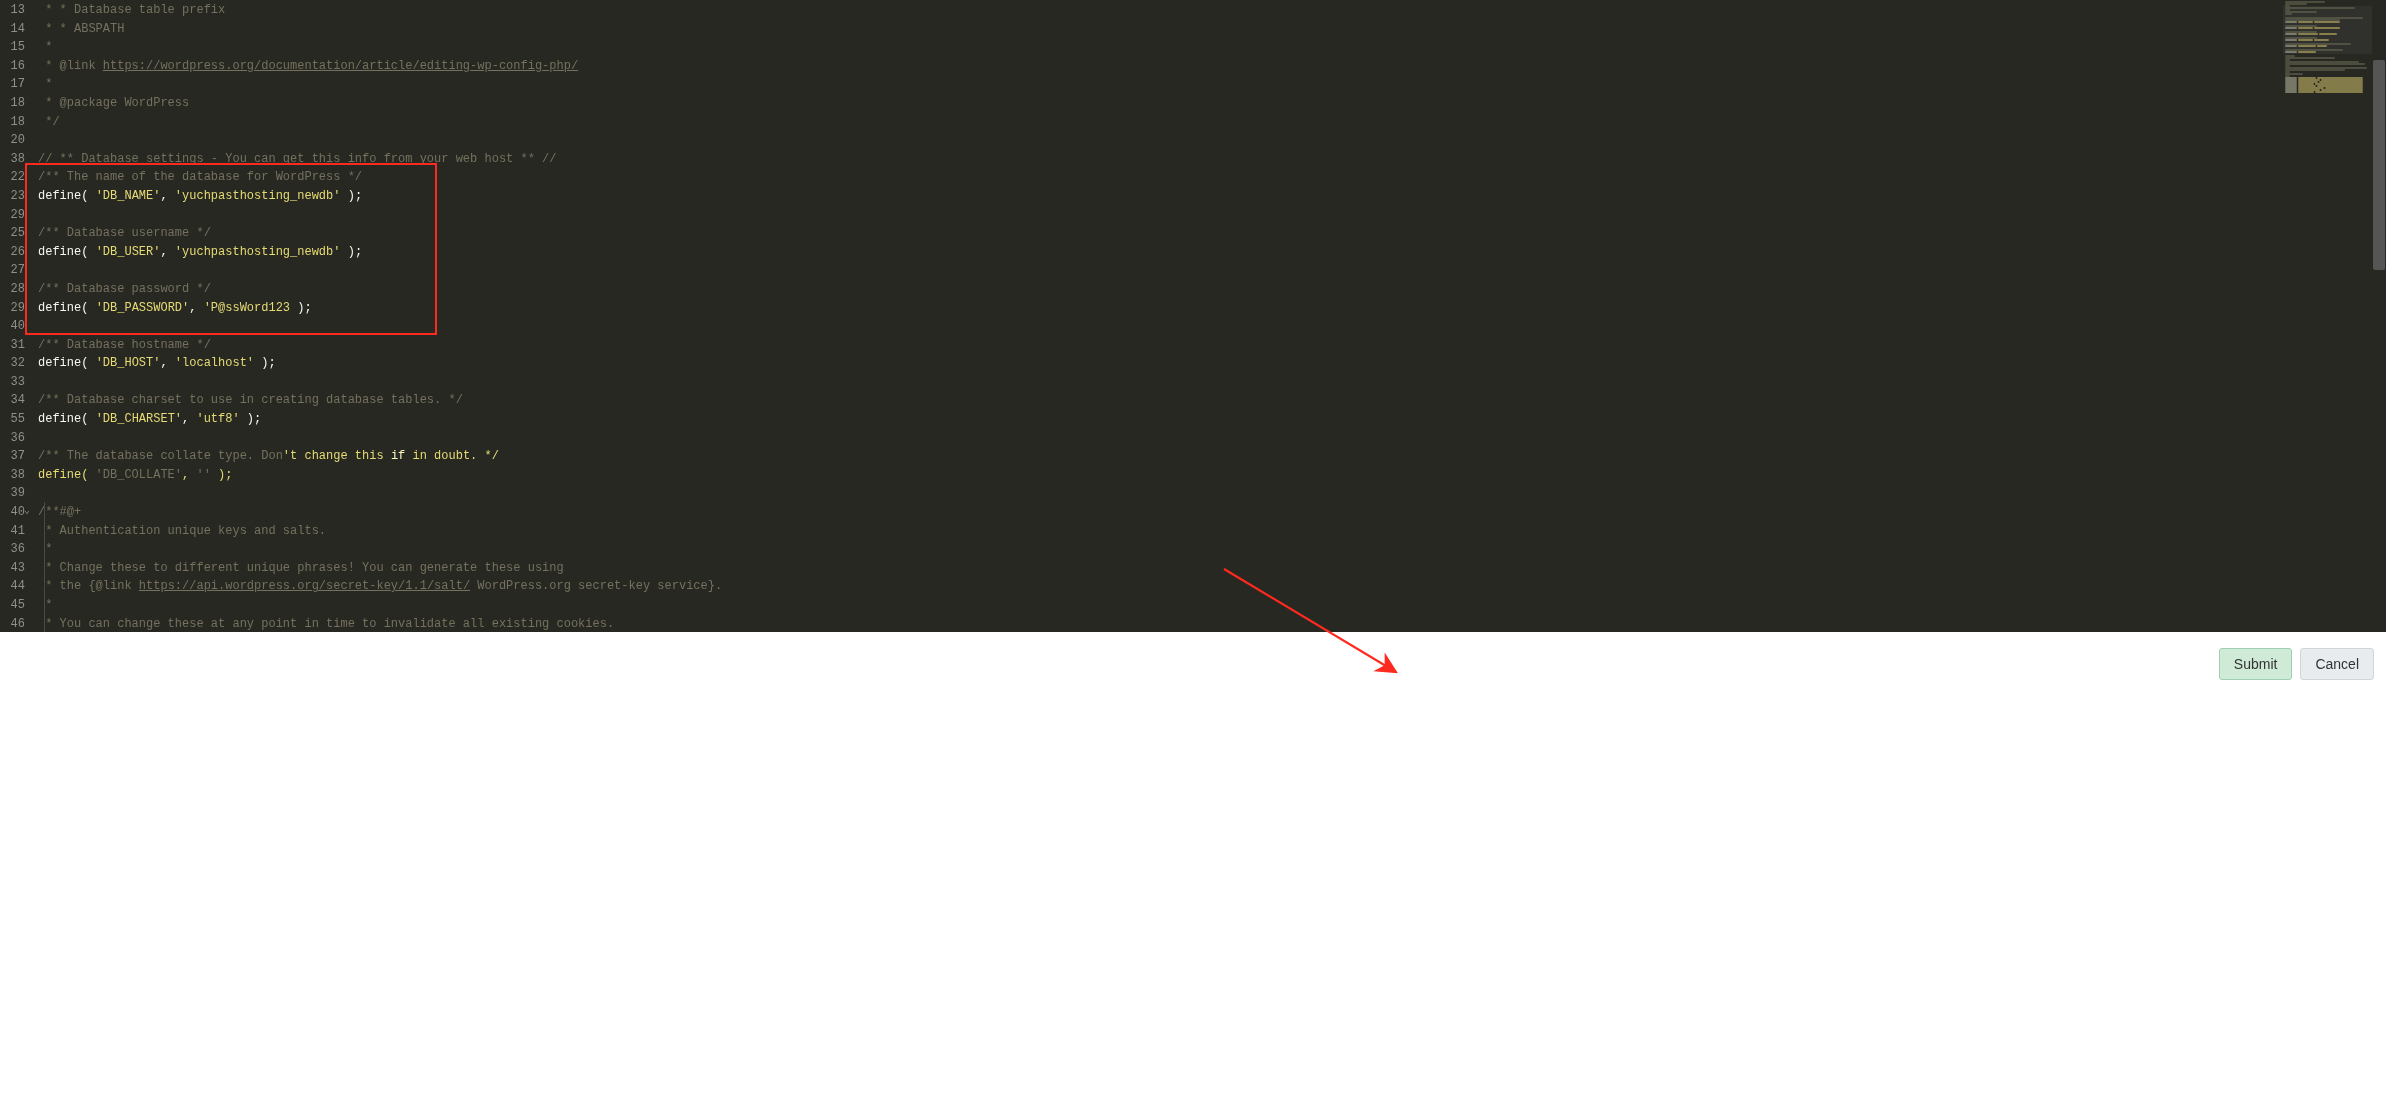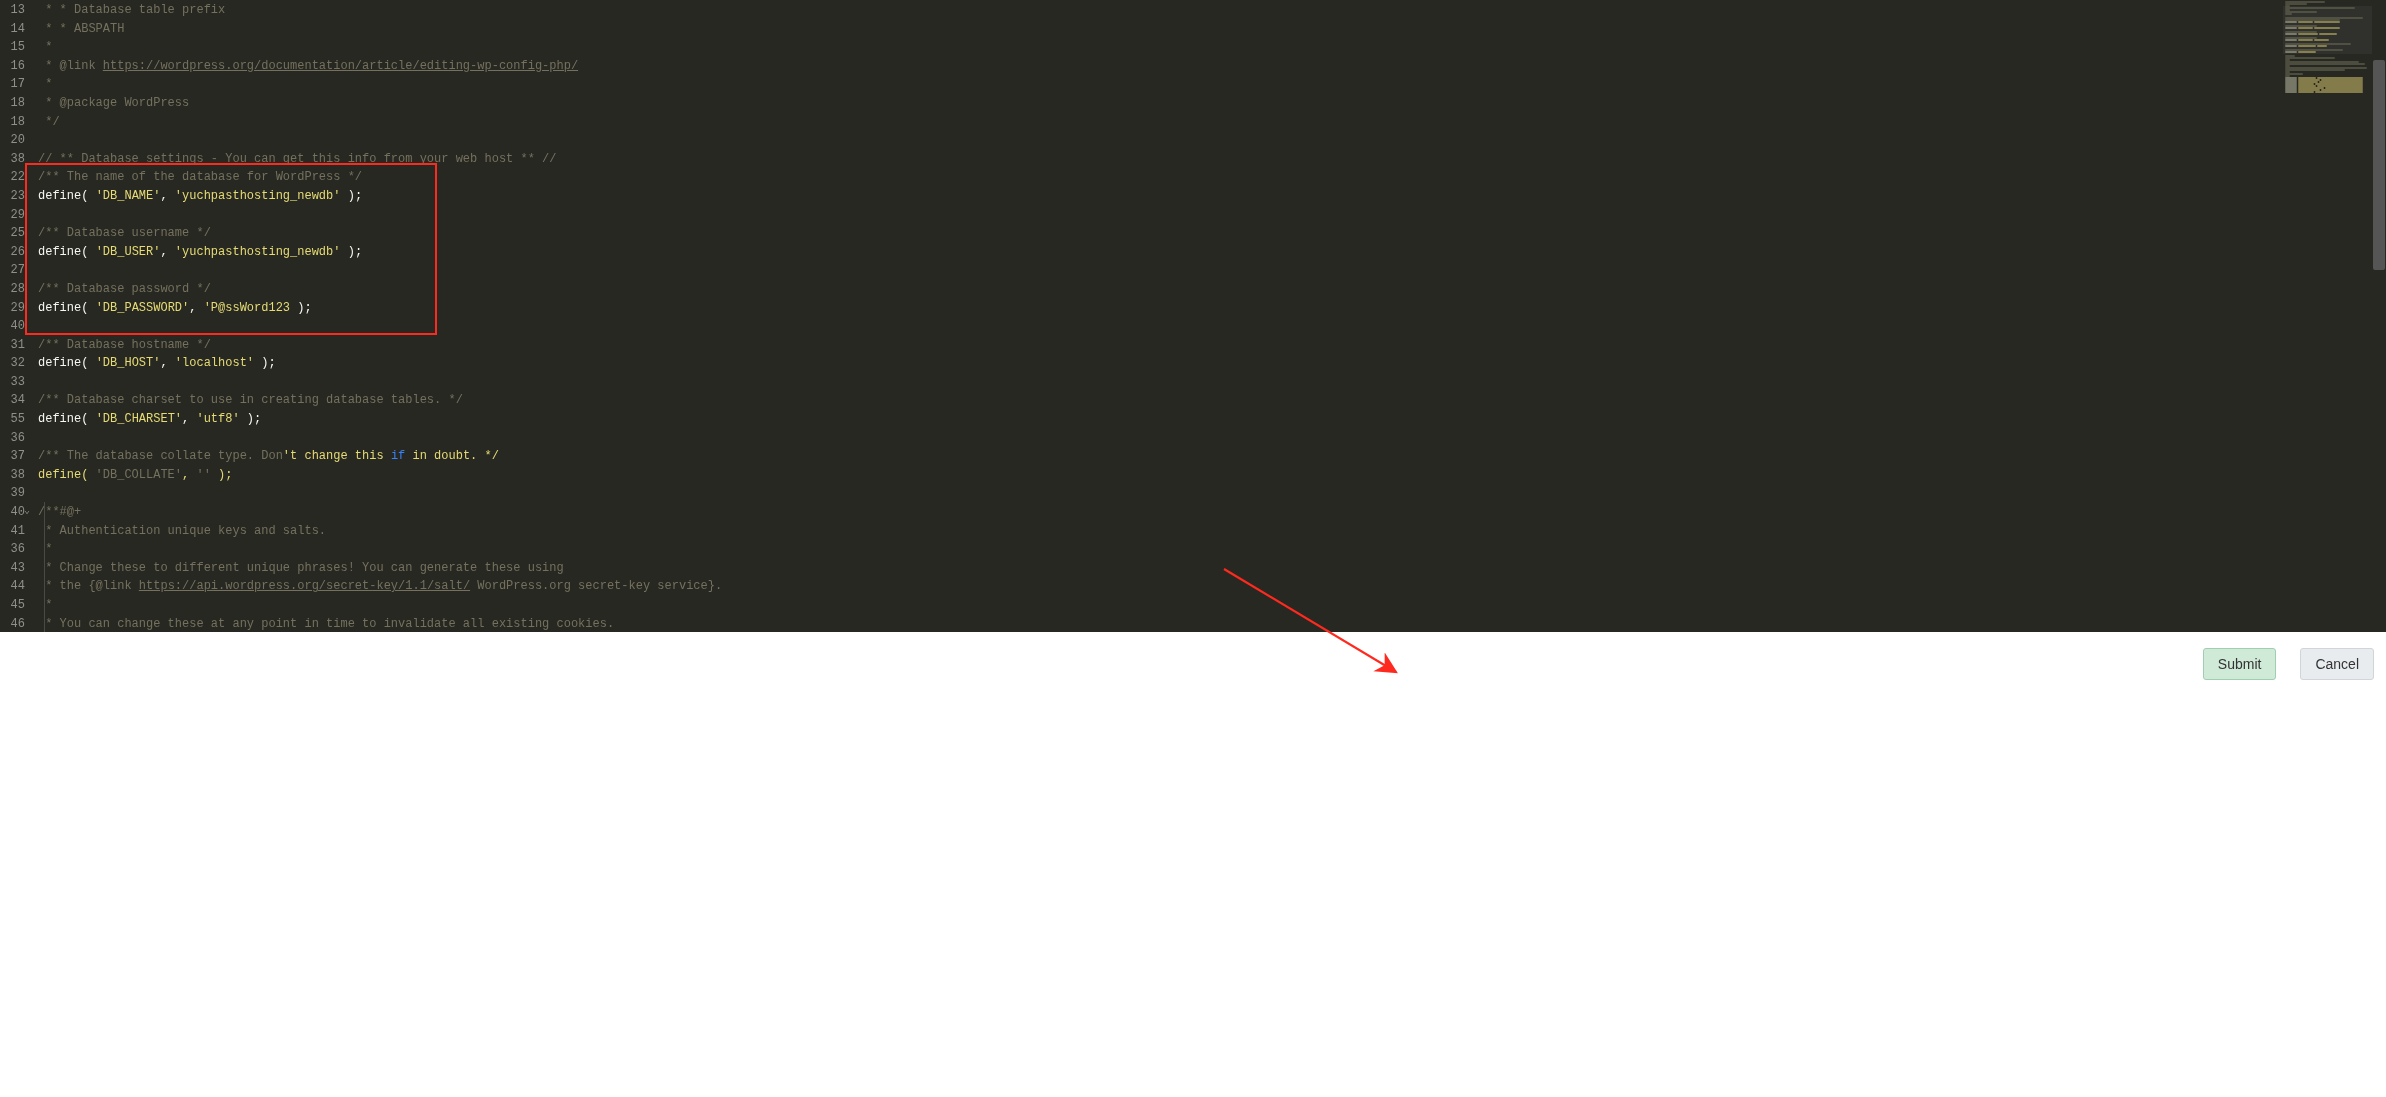--- a/index.html
+++ b/index.html
@@ -38,21 +38,21 @@
     font-size: 12px;
     white-space: pre;
     padding-top: 1px;
   }
   .code .cl { height: 18.6px; line-height: 18.6px; }
   .tok-comment   { color: #75715e; }
   .tok-link      { color: #75715e; text-decoration: underline; }
   .tok-func2     { color: #f8f8f2; }
   .tok-string    { color: #e6db74; }
   .tok-delim     { color: #f8f8f2; }
-  .tok-keyword   { color: #3b82f6; }
+  .tok-keyword   { color: #fef9c3; }
   .vline {
     position: absolute;
     left: 44px;
     top: 502px;
     width: 0;
     height: 130px;
     border-left: 1px solid #4a4a44;
     pointer-events: none;
   }
   .highlight-box {
@@ -105,21 +105,21 @@
   .btn {
     padding: 7px 14px;
     font-size: 14px;
     font-family: Arial, sans-serif;
     border: 1px solid #98c9a8;
     border-radius: 3px;
     cursor: pointer;
     color: #333;
   }
   .btn-submit { background: #cfead7; border-color:#9fcfb0; }
-  .btn-cancel { background: #e9ecef; border-color: #d0d5d9; margin-left: 16px; }
+  .btn-cancel { background: #e9ecef; border-color: #d0d5d9; }
   .arrow-svg {
     position: absolute;
     pointer-events: none;
   }
 </style>
 </head>
 <body>
 
 <div class="editor-wrap">
   <div class="gutter" id="gutter">

